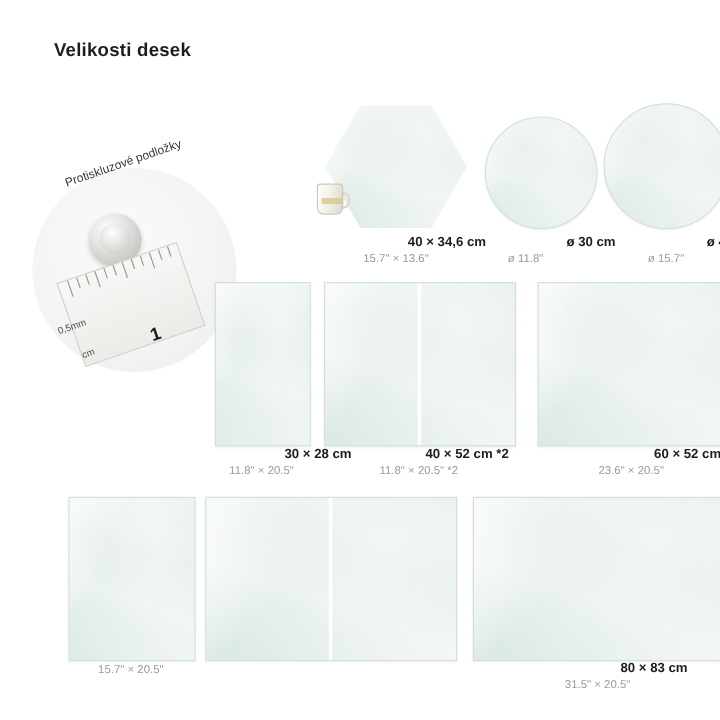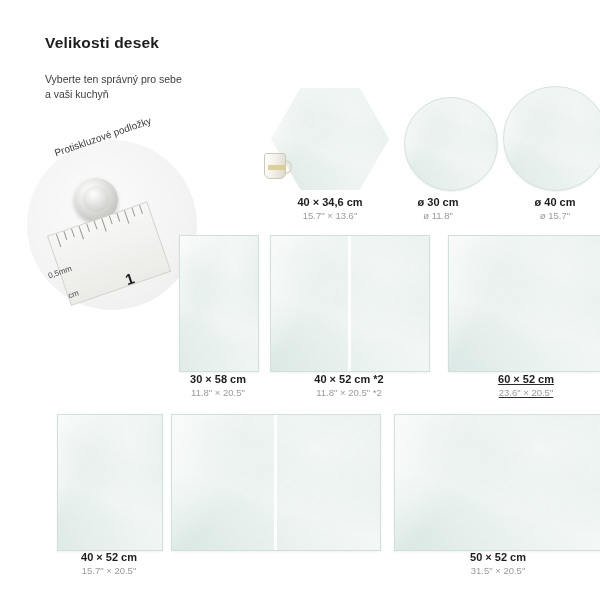--- a/index.html
+++ b/index.html
@@ -172,20 +172,21 @@
   
   .cap {
     position: absolute;
     text-align: center;
   }
   .cap .m {
     font-size: 11px;
     font-weight: bold;
     color: #1d1d1d;
     white-space: nowrap;
+    text-align: right;
   }
   .cap .i {
     font-size: 9.5px;
     color: #9a9a9a;
     margin-top: 2px;
     white-space: nowrap;
   }
 
   
   .mug {
@@ -225,24 +226,20 @@
     border-left: none;
     border-radius: 0 6px 6px 0;
   }
 </style>
 </head>
 <body>
 
 <div class="page">
 
   <div class="title">Velikosti desek</div>
-  <div class="subtitle">
-    <div>Vyberte ten správný pro sebe</div>
-    <div>a vaši kuchyň</div>
-  </div>
 
   <div class="badge"></div>
   <div class="badge-label">Protiskluzové podložky</div>
   <div class="pad-dome"></div>
 
   <div class="ruler">
     <div class="tick" style="left:8px;height:14px;"></div>
     <div class="tick" style="left:16px;height:9px;"></div>
     <div class="tick" style="left:24px;height:9px;"></div>
     <div class="tick" style="left:32px;height:14px;"></div>
@@ -278,47 +275,46 @@
   </div>
 
   <div class="board round" style="left:484px; top:86px; width:103px; height:103px;"></div>
   <div class="cap" style="left:461px; top:196px; width:150px;">
     <div class="m">ø 40 cm</div>
     <div class="i">ø 15.7"</div>
   </div>
 
   <div class="board" style="left:160px; top:235px; width:78px; height:135px;"></div>
   <div class="cap" style="left:124px; top:373px; width:150px;">
-    <div class="m">30 × 58 cm</div>
+    <div class="m">30 × 28 cm</div>
     <div class="i">11.8" × 20.5"</div>
   </div>
 
   <div class="board" style="left:251px; top:235px; width:158px; height:135px;">
     <div class="split" style="left:77px;"></div>
   </div>
   <div class="cap" style="left:255px; top:373px; width:150px;">
     <div class="m">40 × 52 cm *2</div>
     <div class="i">11.8" × 20.5" *2</div>
   </div>
 
   <div class="board" style="left:429px; top:235px; width:156px; height:135px;"></div>
-  <div class="cap" style="left:432px; top:373px; width:150px;text-decoration:underline;">
+  <div class="cap" style="left:432px; top:373px; width:150px;">
     <div class="m">60 × 52 cm</div>
     <div class="i">23.6" × 20.5"</div>
   </div>
 
   <div class="board" style="left:38px; top:414px; width:104px; height:135px;"></div>
   <div class="cap" style="left:15px; top:551px; width:150px;">
-    <div class="m">40 × 52 cm</div>
     <div class="i">15.7" × 20.5"</div>
   </div>
 
   <div class="board" style="left:152px; top:414px; width:208px; height:135px;">
     <div class="split" style="left:102px;"></div>
   </div>
 
   <div class="board" style="left:375px; top:414px; width:208px; height:135px;"></div>
   <div class="cap" style="left:404px; top:551px; width:150px;">
-    <div class="m">50 × 52 cm</div>
+    <div class="m">80 × 83 cm</div>
     <div class="i">31.5" × 20.5"</div>
   </div>
 
 </div>
 
 </body></html>

